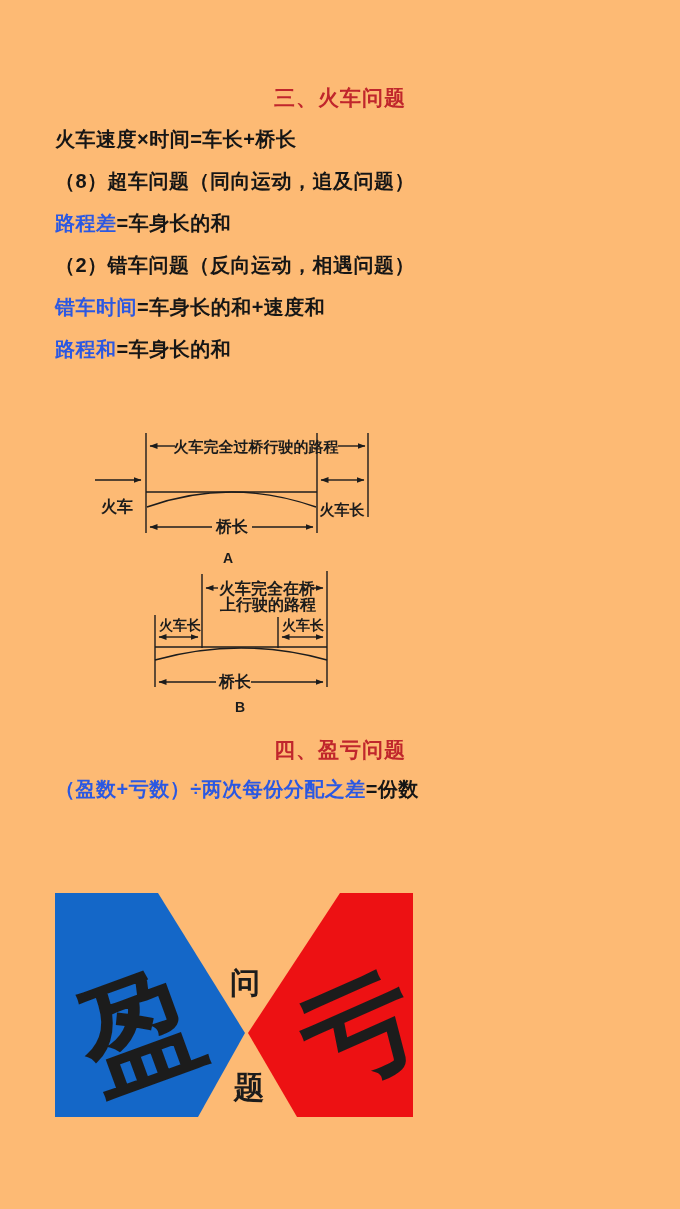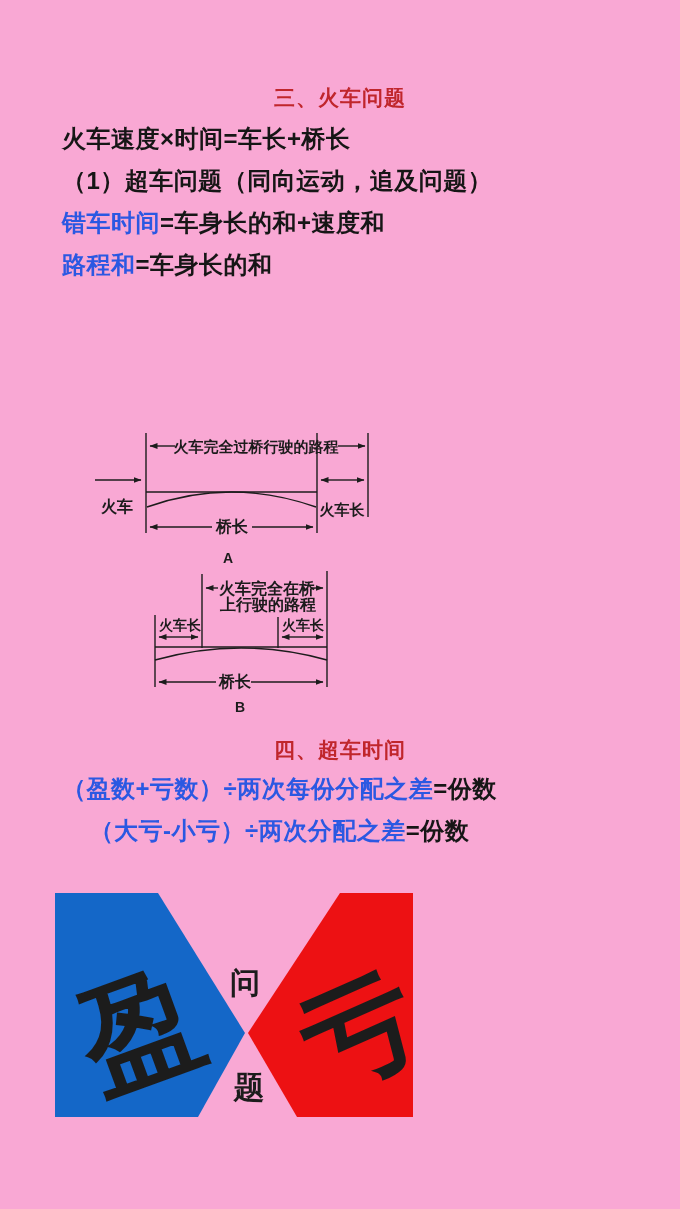--- a/index.html
+++ b/index.html
@@ -1,42 +1,48 @@
 <!DOCTYPE html>
 <html><head>
 <meta charset="utf-8">
 <style>
   html,body{margin:0;padding:0;background:#fff;}
-  .page{position:relative;width:680px;height:1209px;background:#f9a8d4;
+  .page{position:relative;width:680px;height:1209px;background:#fdba74;
         font-family:"Liberation Sans",sans-serif;overflow:hidden;}
   .heading{position:absolute;left:0;width:100%;text-align:center;
            font-size:21px;font-weight:bold;margin:0;letter-spacing:1px;}
   .red{color:#c0262c;}
-  .textcol{position:absolute;left:62px;font-size:24px;font-weight:bold;
+  .textcol{position:absolute;left:55px;font-size:20px;font-weight:bold;
            color:#161616;letter-spacing:0.5px;white-space:nowrap;}
   .line{height:42px;line-height:42px;}
   .blue{color:#2b58e2;}
   .dsvg{position:absolute;}
   .dsvg text{font-family:"Liberation Sans",sans-serif;fill:#1c1c1c;font-weight:bold;}
   .dsvg line,.dsvg path.arc{stroke:#1c1c1c;stroke-width:1.4;fill:none;}
   .caption{font-family:"Liberation Serif",serif;font-weight:normal;}
 </style>
 </head>
 <body>
 
 <div class="page">
 
   <h1 class="heading red" style="top:84px;">三、火车问题</h1>
 
   <div class="textcol" style="top:118px;">
     <div class="line">
       <span>火车速度×时间=车长+桥长</span>
     </div>
     <div class="line">
-      <span>（1）超车问题（同向运动，追及问题）</span>
+      <span>（8）超车问题（同向运动，追及问题）</span>
+    </div>
+    <div class="line">
+      <span class="blue">路程差</span><span>=车身长的和</span>
+    </div>
+    <div class="line">
+      <span>（2）错车问题（反向运动，相遇问题）</span>
     </div>
     <div class="line">
       <span class="blue">错车时间</span><span>=车身长的和+速度和</span>
     </div>
     <div class="line">
       <span class="blue">路程和</span><span>=车身长的和</span>
     </div>
   </div>
 
   <svg class="dsvg" style="left:90px;top:430px;" width="290" height="140" viewBox="0 0 290 140">
@@ -89,28 +95,25 @@
       <line x1="111" y1="115" x2="183" y2="115" marker-end="url(#ahB)"></line>
     </g>
     <text x="127" y="27" font-size="16" text-anchor="middle">火车完全在桥</text>
     <text x="128" y="43" font-size="16" text-anchor="middle">上行驶的路程</text>
     <text x="40" y="63" font-size="14" text-anchor="middle">火车长</text>
     <text x="163" y="63" font-size="14" text-anchor="middle">火车长</text>
     <text x="95" y="120" font-size="16" text-anchor="middle">桥长</text>
     <text x="100" y="145" font-size="14" text-anchor="middle" class="caption">B</text>
   </svg>
 
-  <h1 class="heading red" style="top:736px;">四、超车时间</h1>
+  <h1 class="heading red" style="top:736px;">四、盈亏问题</h1>
 
   <div class="textcol" style="top:768px;text-align:center;">
     <div class="line">
       <span class="blue">（盈数+亏数）÷两次每份分配之差</span><span>=份数</span>
-    </div>
-    <div class="line">
-      <span class="blue">（大亏-小亏）÷两次分配之差</span><span>=份数</span>
     </div>
   </div>
 
   <svg class="dsvg" style="left:55px;top:893px;" width="358" height="224" viewBox="0 0 358 224">
     <polygon points="0,0 103,0 190,140 143,224 0,224" fill="#1467c8"></polygon>
     <polygon points="285,0 358,0 358,224 242,224 193,140" fill="#ed1113"></polygon>
     <text x="85" y="178" font-size="118" font-weight="bold" fill="#ffffff" text-anchor="middle" transform="rotate(-20 85 137)">盈</text>
     <text x="305" y="176" font-size="112" font-weight="bold" fill="#ffffff" text-anchor="middle" transform="rotate(-24 305 137)">亏</text>
     <text x="190" y="100" font-size="30" font-weight="normal" fill="#1f1f1f" text-anchor="middle" class="caption">问</text>
     <text x="194" y="205" font-size="31" font-weight="normal" fill="#1f1f1f" text-anchor="middle" class="caption">题</text>

